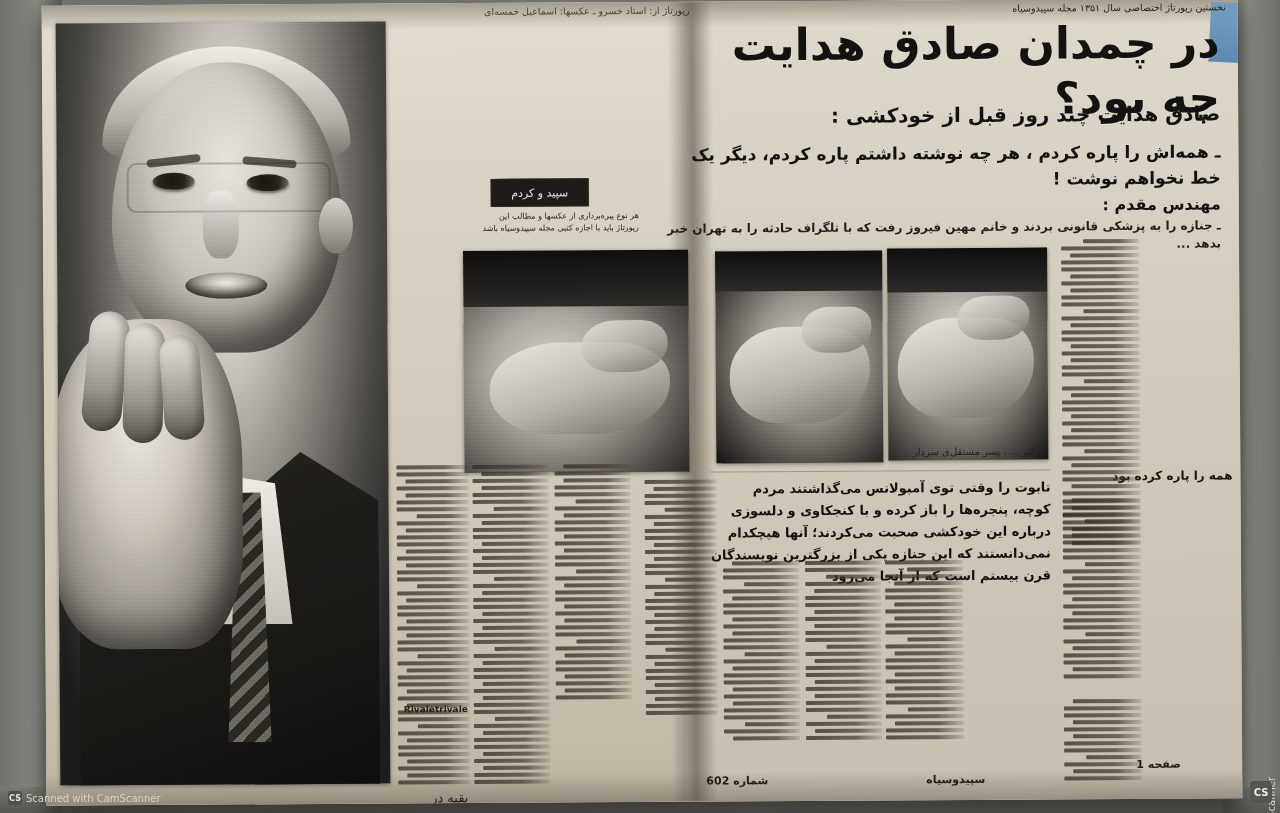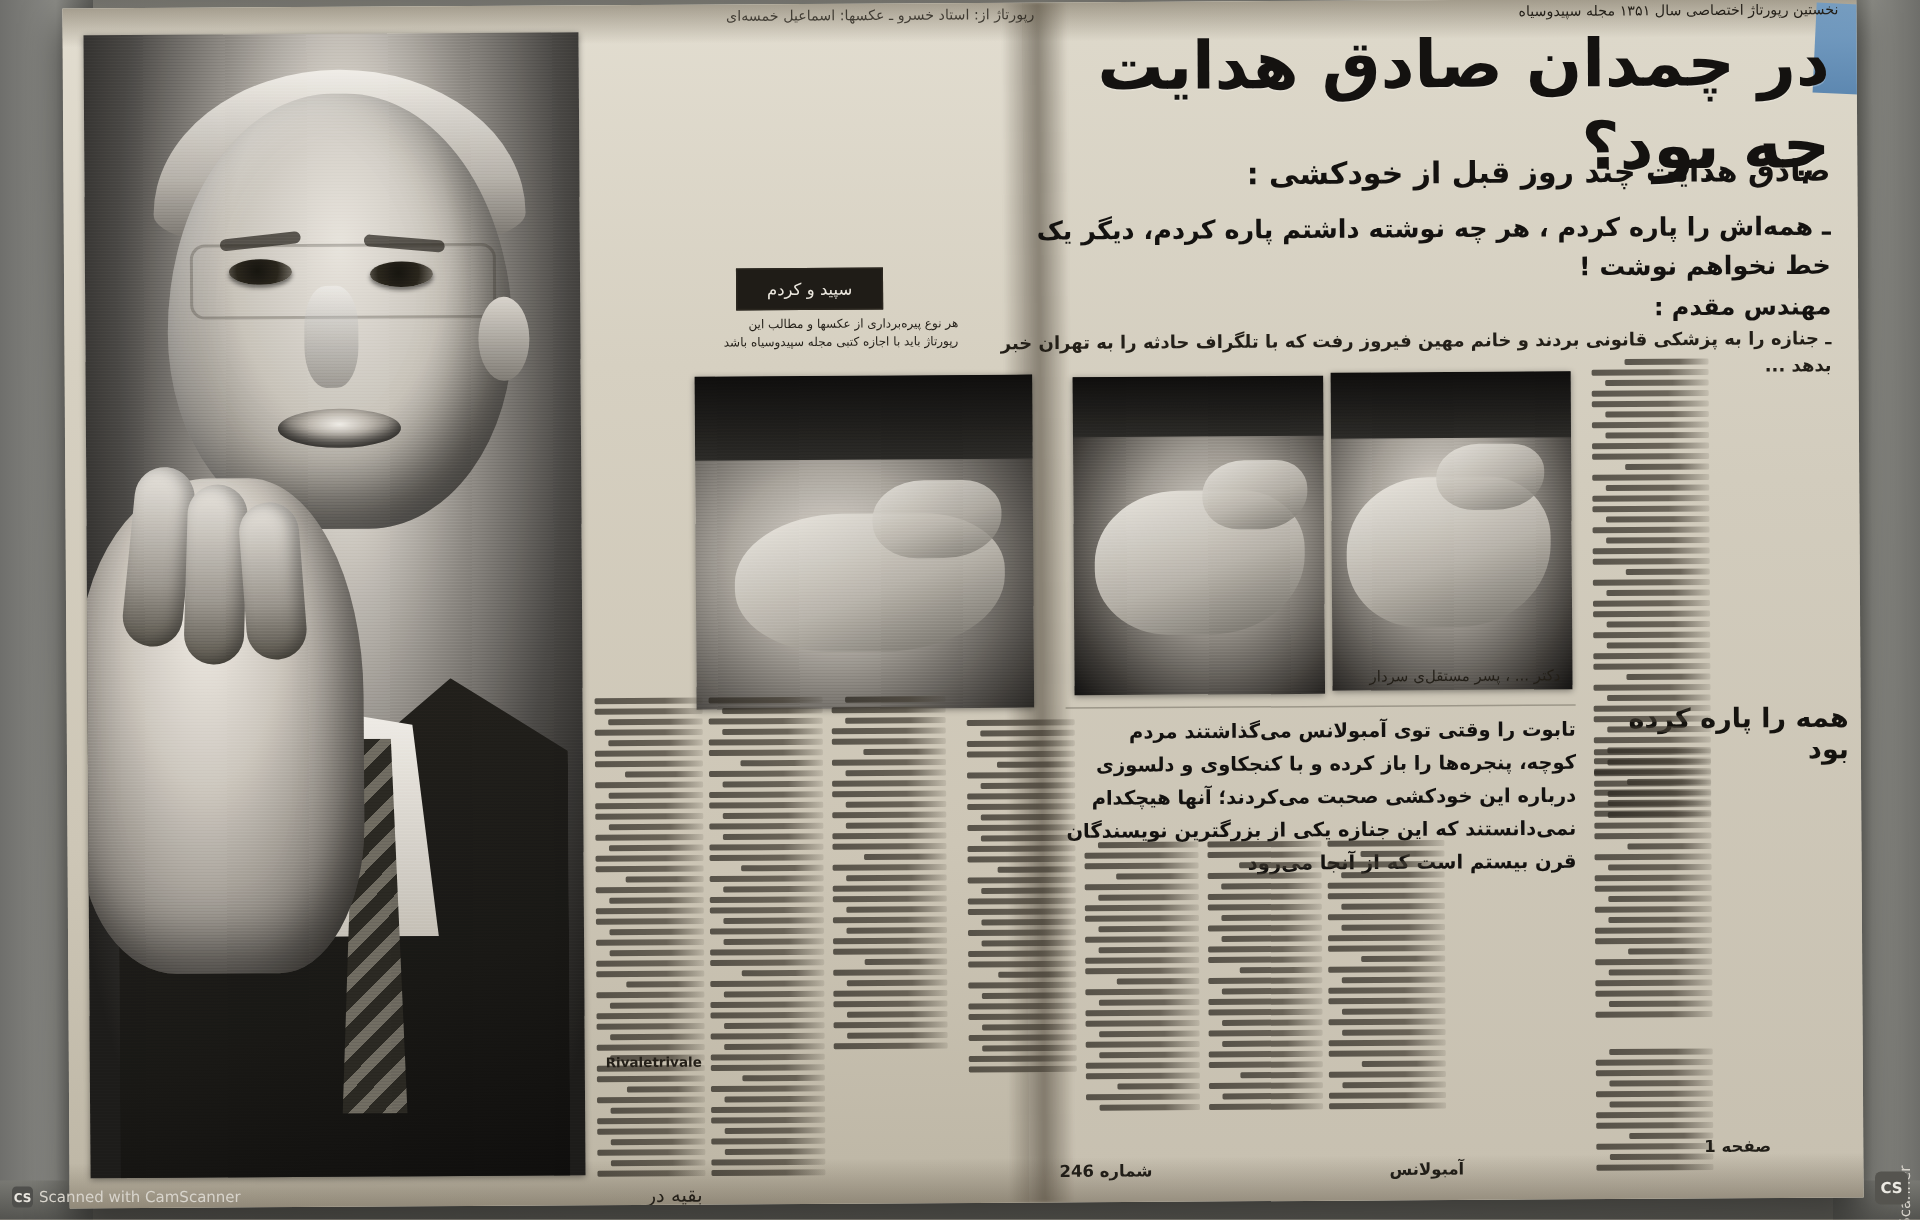--- a/index.html
+++ b/index.html
@@ -194,21 +194,21 @@
   .bedframe{
     position:absolute;background:linear-gradient(180deg,#0f0e0d,#2b2a27);
   }
   
   #quote-box{
     position:absolute;left:666px;top:470px;width:340px;
     direction:rtl;text-align:right;font-size:13px;line-height:1.7;font-weight:bold;color:#141210;
     border-top:1px solid rgba(40,36,28,.3);padding-top:6px;
   }
   .sec-head{
-    position:absolute;direction:rtl;text-align:right;font-weight:bold;font-size:18px;color:#15130f;
+    position:absolute;direction:rtl;text-align:right;font-weight:bold;font-size:12px;color:#15130f;
   }
   .logo-box{
     position:absolute;border:1px solid #2a261f;background:#1f1c17;color:#ece8df;
     font-size:11px;letter-spacing:1px;display:flex;align-items:center;justify-content:center;
     direction:rtl;
   }
   .page-num{
     position:absolute;direction:rtl;font-size:11px;color:#211e18;font-weight:bold;
   }
   
@@ -648,22 +648,22 @@
         <div class="ln l"></div>
         <div class="ln s"></div>
         <div class="ln l"></div>
         <div class="ln m"></div>
         <div class="ln l"></div>
       </div>
 
     <div class="small-rtl" style="position:absolute;left:352px;top:700px;width:70px;font-size:9px;font-weight:bold;">Rivaletrivale</div>
     <div class="small-rtl" style="position:absolute;left:352px;top:785px;width:70px;font-size:13px;text-align:right;">بقیه در صفحه ۶۳</div>
 
-    <div class="page-num" style="left:660px;bottom:14px;">شماره 246</div>
-    <div class="page-num" style="left:880px;bottom:14px;">آمبولانس</div>
+    <div class="page-num" style="left:660px;bottom:14px;">شماره 602</div>
+    <div class="page-num" style="left:880px;bottom:14px;">سپیدوسیاه</div>
     <div class="page-num" style="left:1090px;bottom:28px;">صفحه 1</div>
 
   </div>
 
   <div class="cs" id="cs-bottom-left">
     <span class="badge">CS</span>
     <span>Scanned with CamScanner</span>
   </div>
   <div class="cs" id="cs-right">
     <span>Scanned with CamScanner</span>

